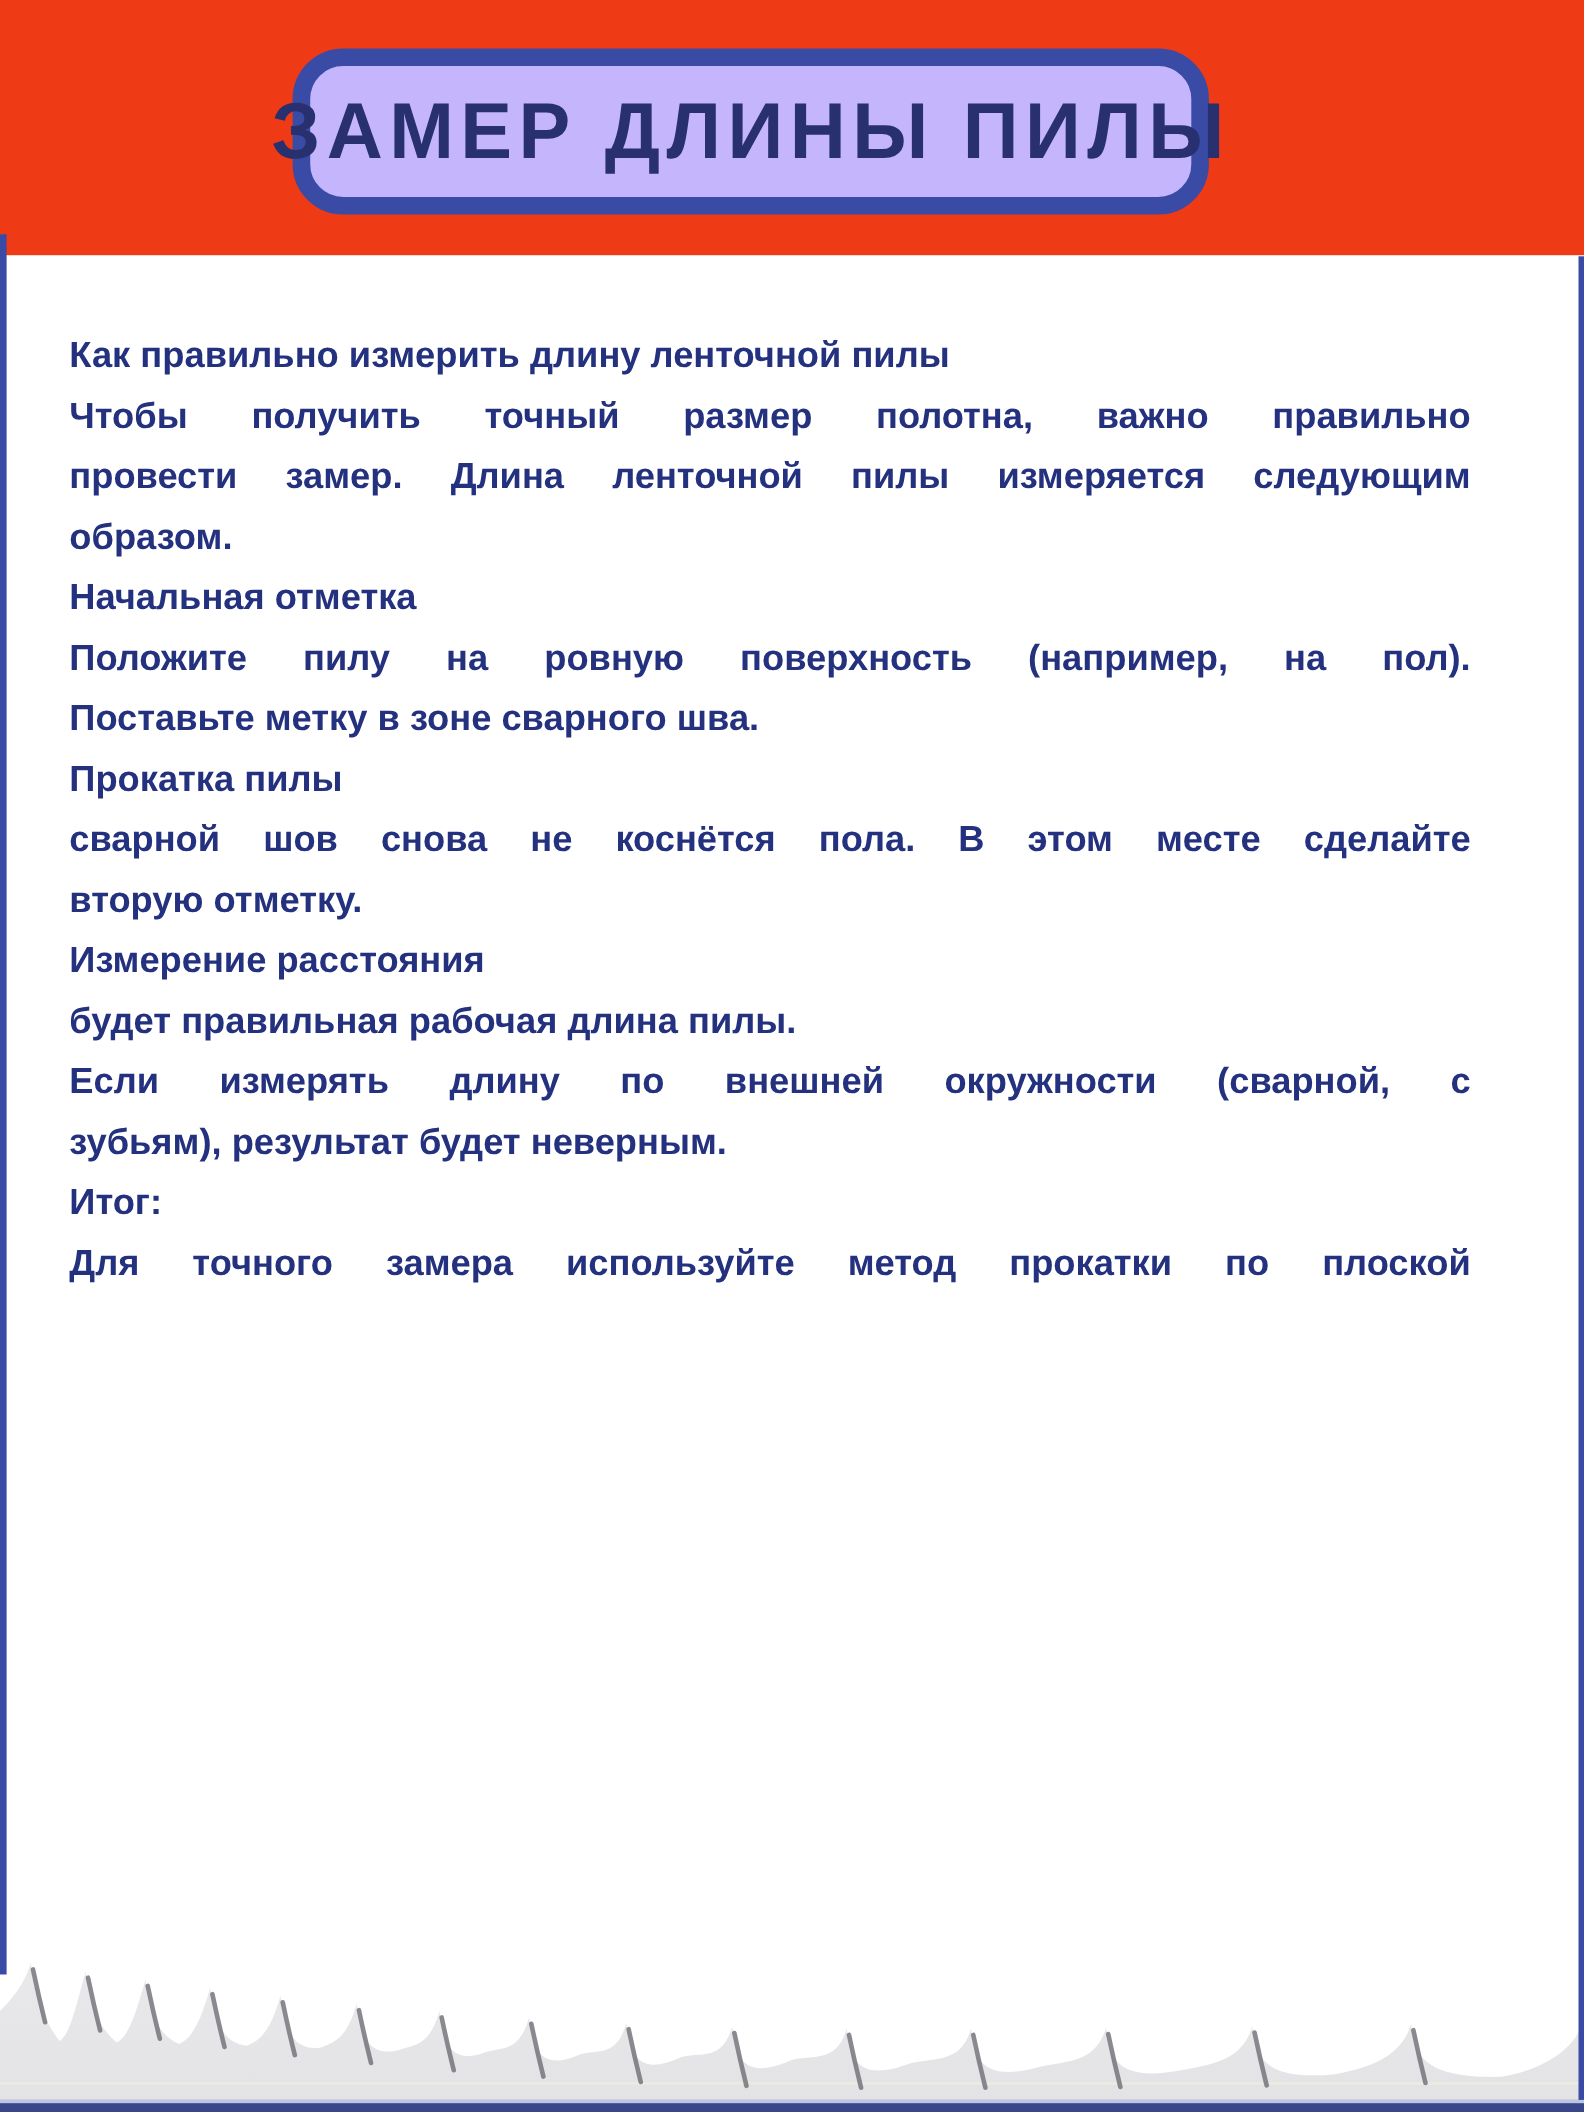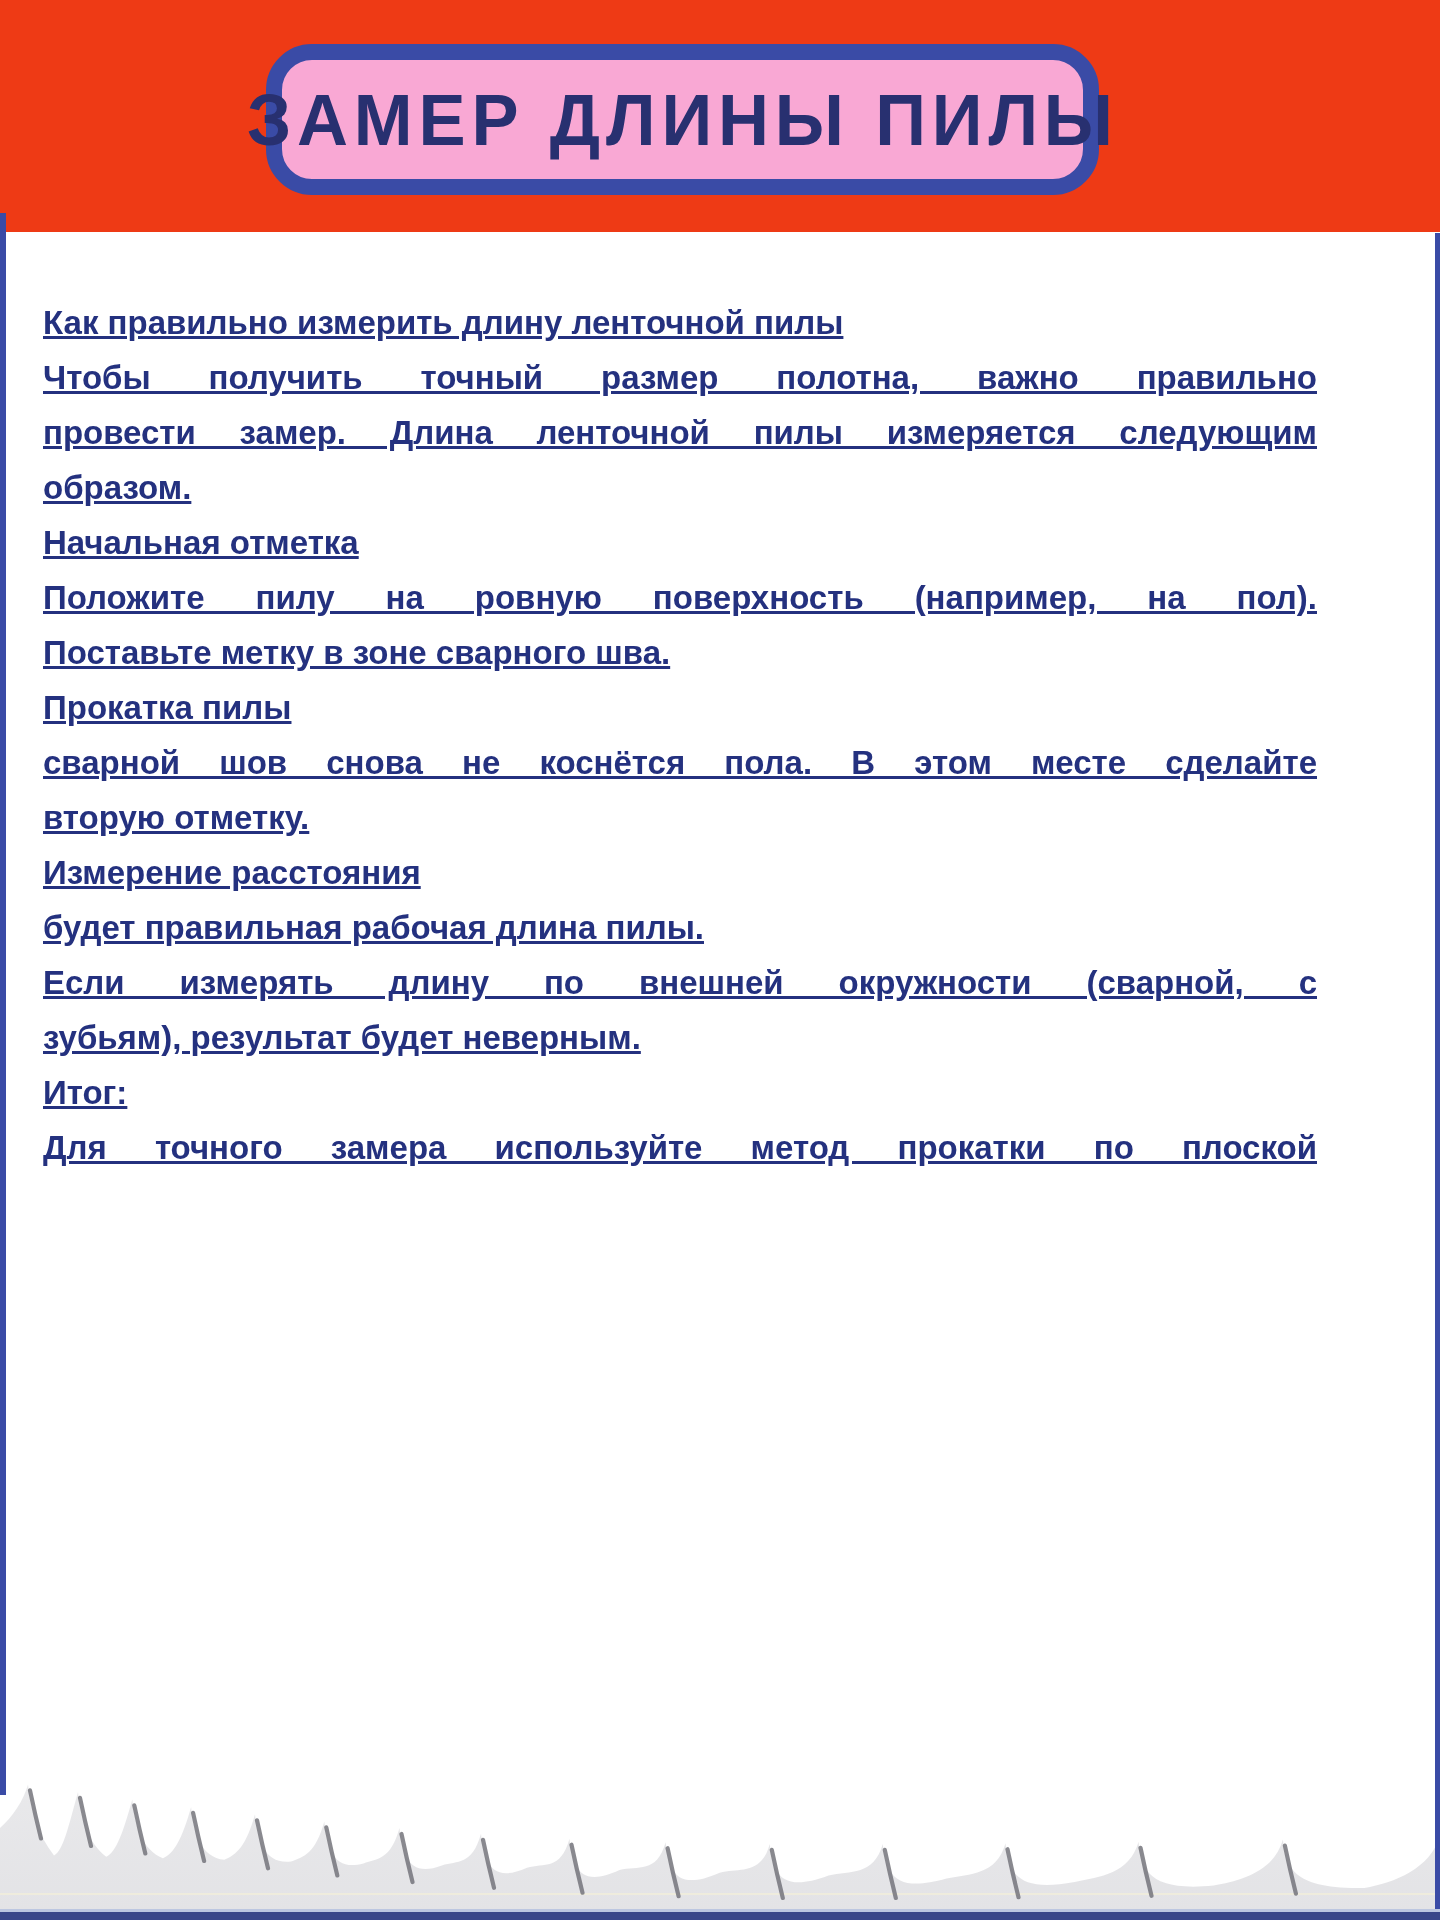--- a/index.html
+++ b/index.html
@@ -10,30 +10,30 @@
   }
   .orange-band{
     position:absolute;top:0;left:0;width:1440px;height:232px;
     background:var(--orange);z-index:1;
   }
   .side-border{position:absolute;background:var(--border-navy);}
   .side-border.left{left:0;top:213px;width:6px;height:1582px;z-index:2;}
   .side-border.right{right:0;top:233px;width:5px;bottom:8px;z-index:5;}
   .title-box{
     position:absolute;left:266px;top:44px;width:833px;height:151px;box-sizing:border-box;
-    background:#f9a8d4;border:16px solid var(--border-navy);border-radius:46px;
+    background:#c4b5fd;border:16px solid var(--border-navy);border-radius:46px;
     display:flex;align-items:center;justify-content:center;z-index:5;
   }
   .title{
     font-size:72px;font-weight:bold;letter-spacing:6px;white-space:nowrap;
     color:var(--title-navy);transform:scaleX(.98);
   }
   .content{
-    position:absolute;left:43px;top:295px;width:1274px;z-index:3;
-    font-size:33px;line-height:55px;font-weight:bold;color:var(--text-navy);text-decoration:underline;
+    position:absolute;left:63px;top:295px;width:1274px;z-index:3;
+    font-size:33px;line-height:55px;font-weight:bold;color:var(--text-navy);
   }
   .text-line{text-align:left;}
   .text-line.jl{text-align:justify;text-align-last:justify;}
   .blade{
     position:absolute;left:0;bottom:11px;width:1440px;height:137px;z-index:4;display:block;
   }
   .bottom-bar{
     position:absolute;left:0;right:0;bottom:0;height:11px;box-sizing:border-box;
     background:var(--footer-navy);border-top:3px solid var(--footer-light);z-index:6;
   }

